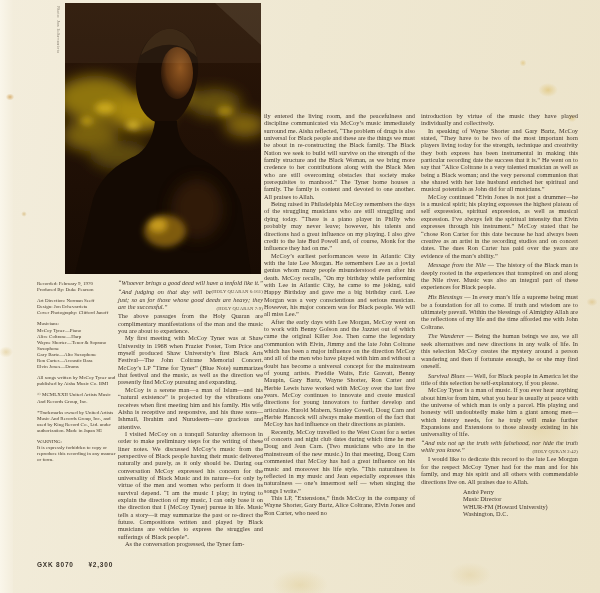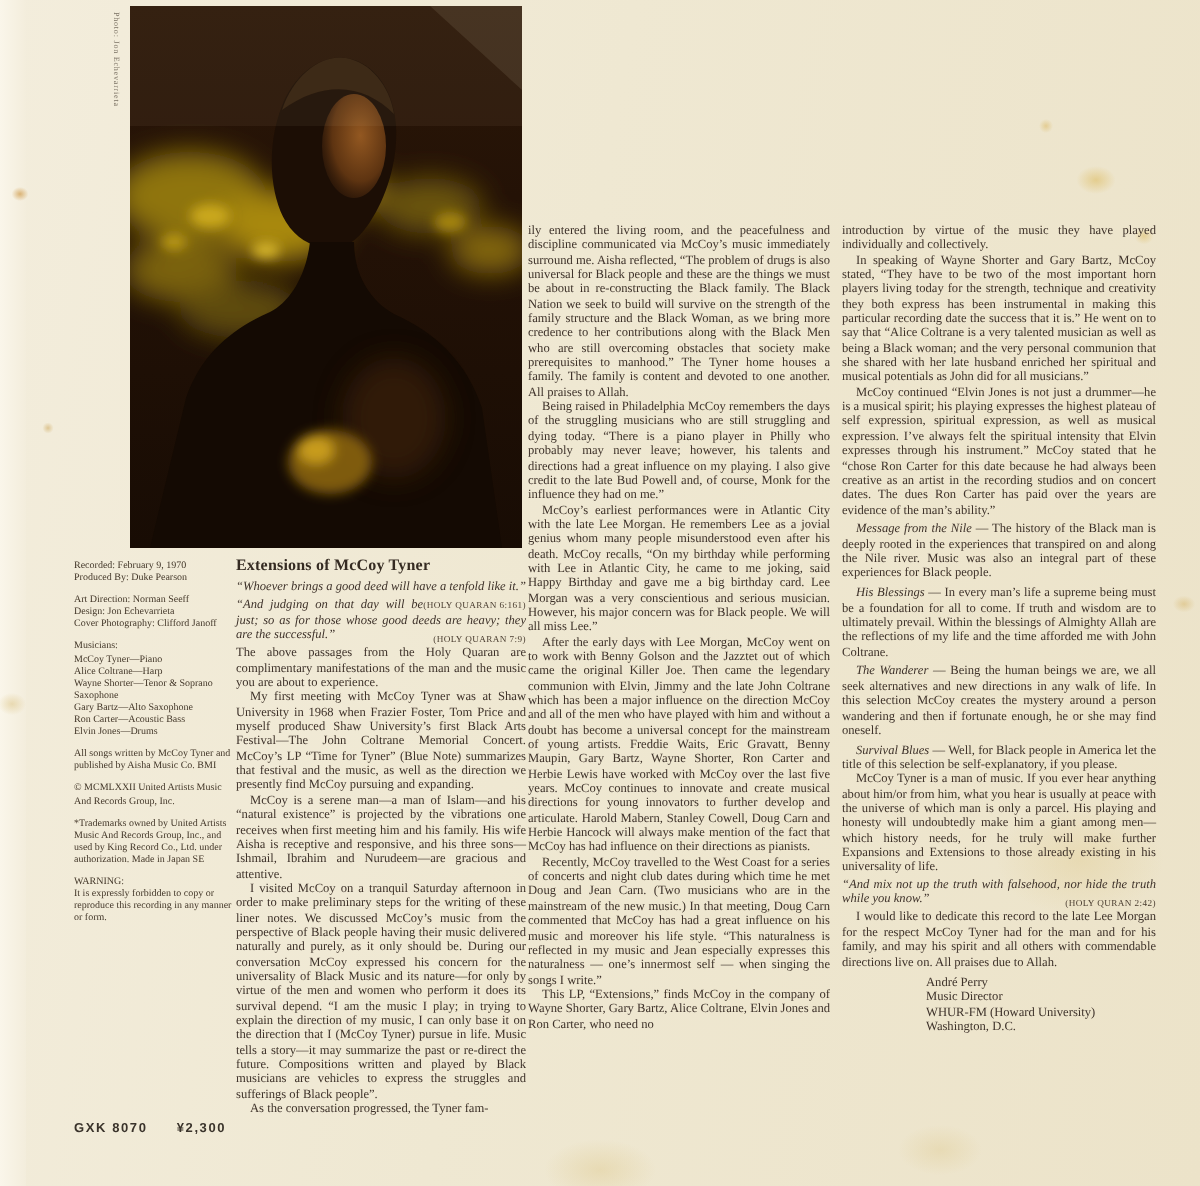--- a/index.html
+++ b/index.html
@@ -136,21 +136,20 @@
   <p class="blk">All songs written by McCoy Tyner and published by Aisha Music Co. BMI</p>
   <p class="blk">© MCMLXXII United Artists Music And Records Group, Inc.</p>
   <p class="blk">*Trademarks owned by United Artists Music And Records Group, Inc., and used by King Record Co., Ltd. under authorization. Made in Japan SE</p>
   <div class="blk">
     <p>WARNING:</p>
     <p>It is expressly forbidden to copy or reproduce this recording in any manner or form.</p>
   </div>
 </div>
 
 <div class="col notes col2">
-  <h2 class="heading">Extensions of McCoy Tyner</h2>
   <div>
       <p class="quote">“Whoever brings a good deed will have a tenfold like it.” <span class="cite">(HOLY QUARAN 6:161)</span></p>
       <p class="quote">“And judging on that day will be just; so as for those whose good deeds are heavy; they are the successful.” <span class="cite">(HOLY QUARAN 7:9)</span></p>
       <p class="noindent">The above passages from the Holy Quaran are complimentary manifestations of the man and the music you are about to experience.</p>
       <p>My first meeting with McCoy Tyner was at Shaw University in 1968 when Frazier Foster, Tom Price and myself produced Shaw University’s first Black Arts Festival—The John Coltrane Memorial Concert. McCoy’s LP “Time for Tyner” (Blue Note) summarizes that festival and the music, as well as the direction we presently find McCoy pursuing and expanding.</p>
       <p>McCoy is a serene man—a man of Islam—and his “natural existence” is projected by the vibrations one receives when first meeting him and his family. His wife Aisha is receptive and responsive, and his three sons—Ishmail, Ibrahim and Nurudeem—are gracious and attentive.</p>
       <p>I visited McCoy on a tranquil Saturday afternoon in order to make preliminary steps for the writing of these liner notes. We discussed McCoy’s music from the perspective of Black people having their music delivered naturally and purely, as it only should be. During our conversation McCoy expressed his concern for the universality of Black Music and its nature—for only by virtue of the men and women who perform it does its survival depend. “I am the music I play; in trying to explain the direction of my music, I can only base it on the direction that I (McCoy Tyner) pursue in life. Music tells a story—it may summarize the past or re-direct the future. Compositions written and played by Black musicians are vehicles to express the struggles and sufferings of Black people”.</p>
       <p>As the conversation progressed, the Tyner fam-</p>
     </div>
 </div>

